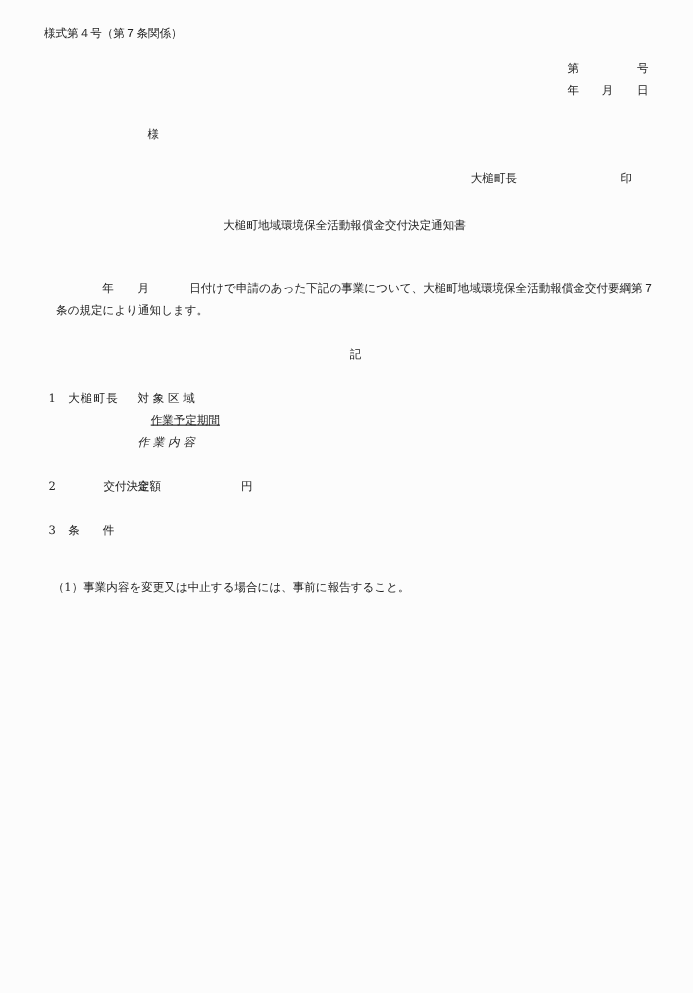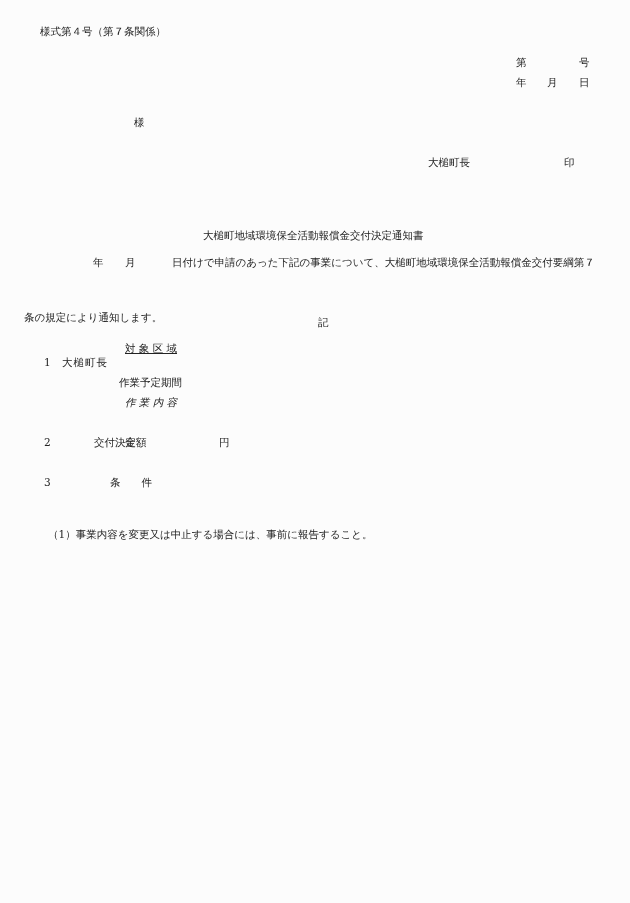--- a/index.html
+++ b/index.html
@@ -21,36 +21,36 @@
 
   <div class="t" style="left:516px;top:75px;">年</div>
   <div class="t" style="left:547px;top:75px;">月</div>
   <div class="t" style="left:579px;top:75px;">日</div>
 
   <div class="t" style="left:134px;top:115px;">様</div>
 
   <div class="t" style="left:428px;top:155px;">大槌町長</div>
   <div class="t" style="left:564px;top:155px;">印</div>
 
-  <div class="t" style="left:203px;top:228px;">大槌町地域環境保全活動報償金交付決定通知書</div>
+  <div class="t" style="left:203px;top:198px;">大槌町地域環境保全活動報償金交付決定通知書</div>
 
   <div class="t" style="left:93px;top:255px;">年</div>
   <div class="t" style="left:125px;top:255px;">月</div>
   <div class="t" style="left:172px;top:255px;">日付けで申請のあった下記の事業について、大槌町地域環境保全活動報償金交付要綱第７</div>
-  <div class="t" style="left:24px;top:275px;margin-top:35px;">条の規定により通知します。</div>
+  <div class="t" style="left:51px;top:275px;">条の規定により通知します。</div>
 
   <div class="t" style="left:318px;top:315px;">記</div>
 
   <div class="t" style="left:44px;top:355px;">1</div>
   <div class="t sp" style="left:62px;top:355px;letter-spacing:1px;">大槌町長</div>
-  <div class="t" style="left:125px;top:341px;text-decoration:underline;">対 象 区 域</div>
-  <div class="t" style="left:119px;top:375px;">作業予定期間</div>
+  <div class="t" style="left:125px;top:355px;">対 象 区 域</div>
+  <div class="t" style="left:137px;top:375px;text-decoration:underline;">作業予定期間</div>
   <div class="t" style="left:125px;top:395px;font-style:italic;">作 業 内 容</div>
 
   <div class="t" style="left:44px;top:435px;">2</div>
   <div class="t" style="left:50px;top:435px;margin-left:44px;">交付決定額</div>
   <div class="t" style="left:125px;top:435px;">金</div>
   <div class="t" style="left:219px;top:435px;">円</div>
 
   <div class="t" style="left:44px;top:475px;">3</div>
-  <div class="t" style="left:62px;top:475px;margin-left:48px;">条　　件</div>
+  <div class="t" style="left:62px;top:475px;">条　　件</div>
   <div class="t" style="left:48px;top:494px;margin-top:33px;">（1）事業内容を変更又は中止する場合には、事前に報告すること。</div>
 </div>
 
 </body></html>

